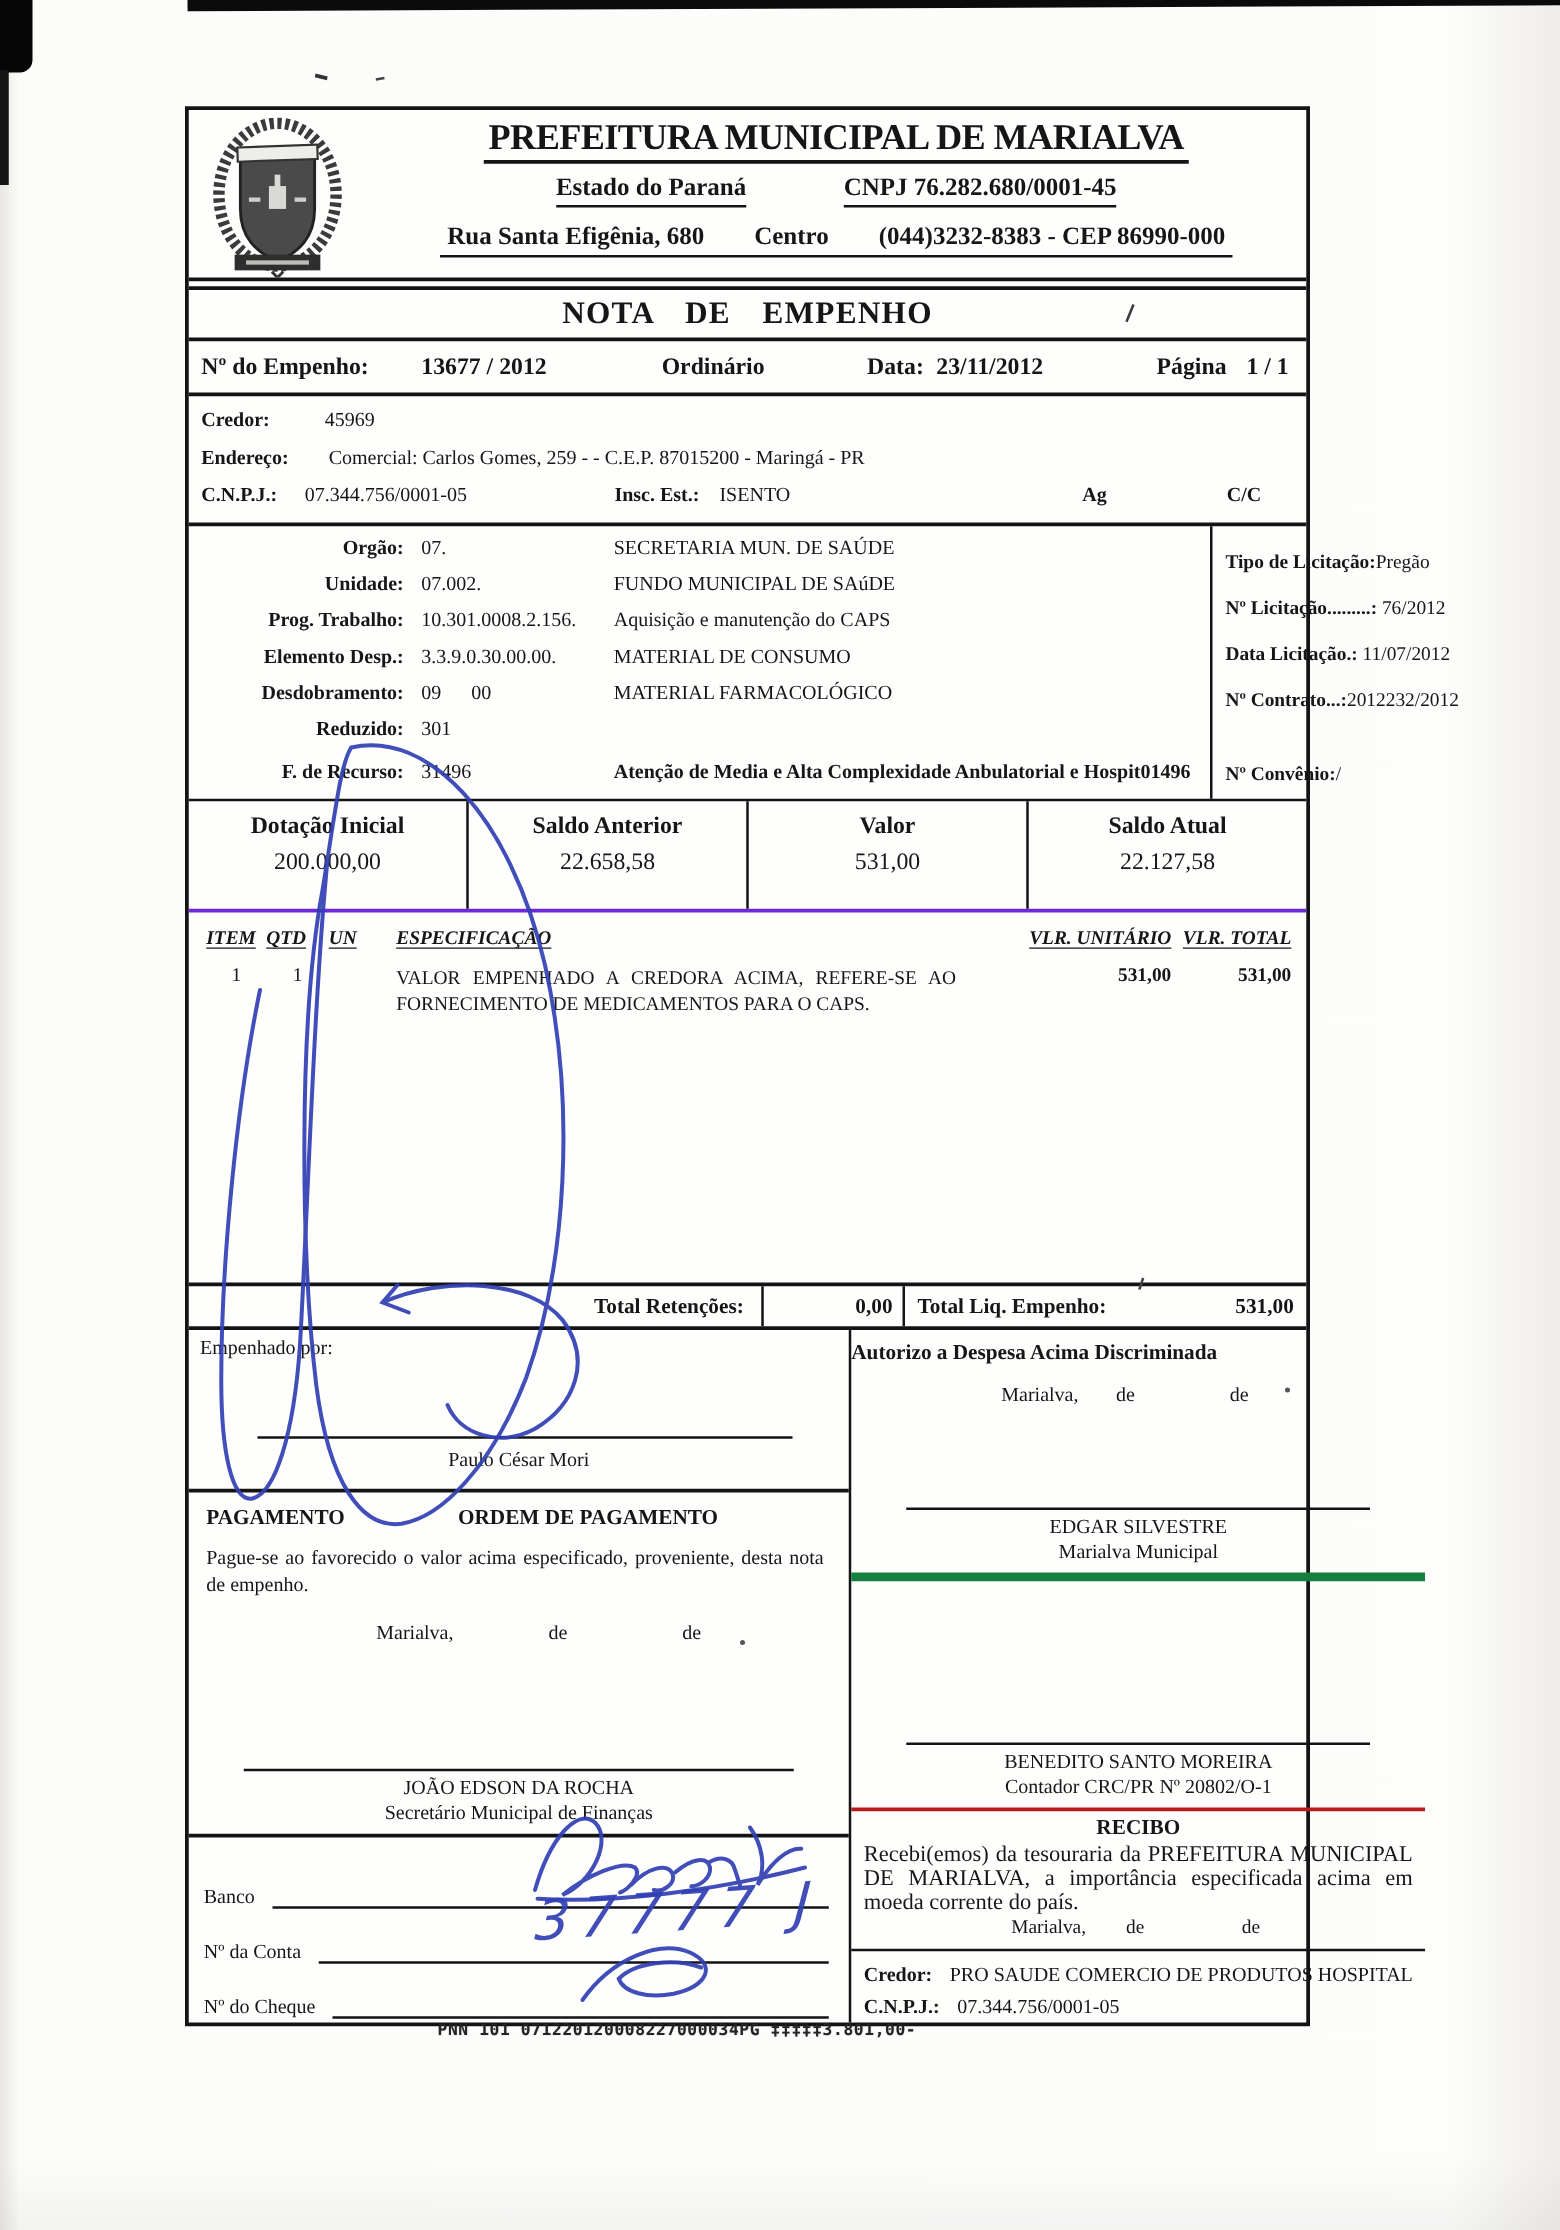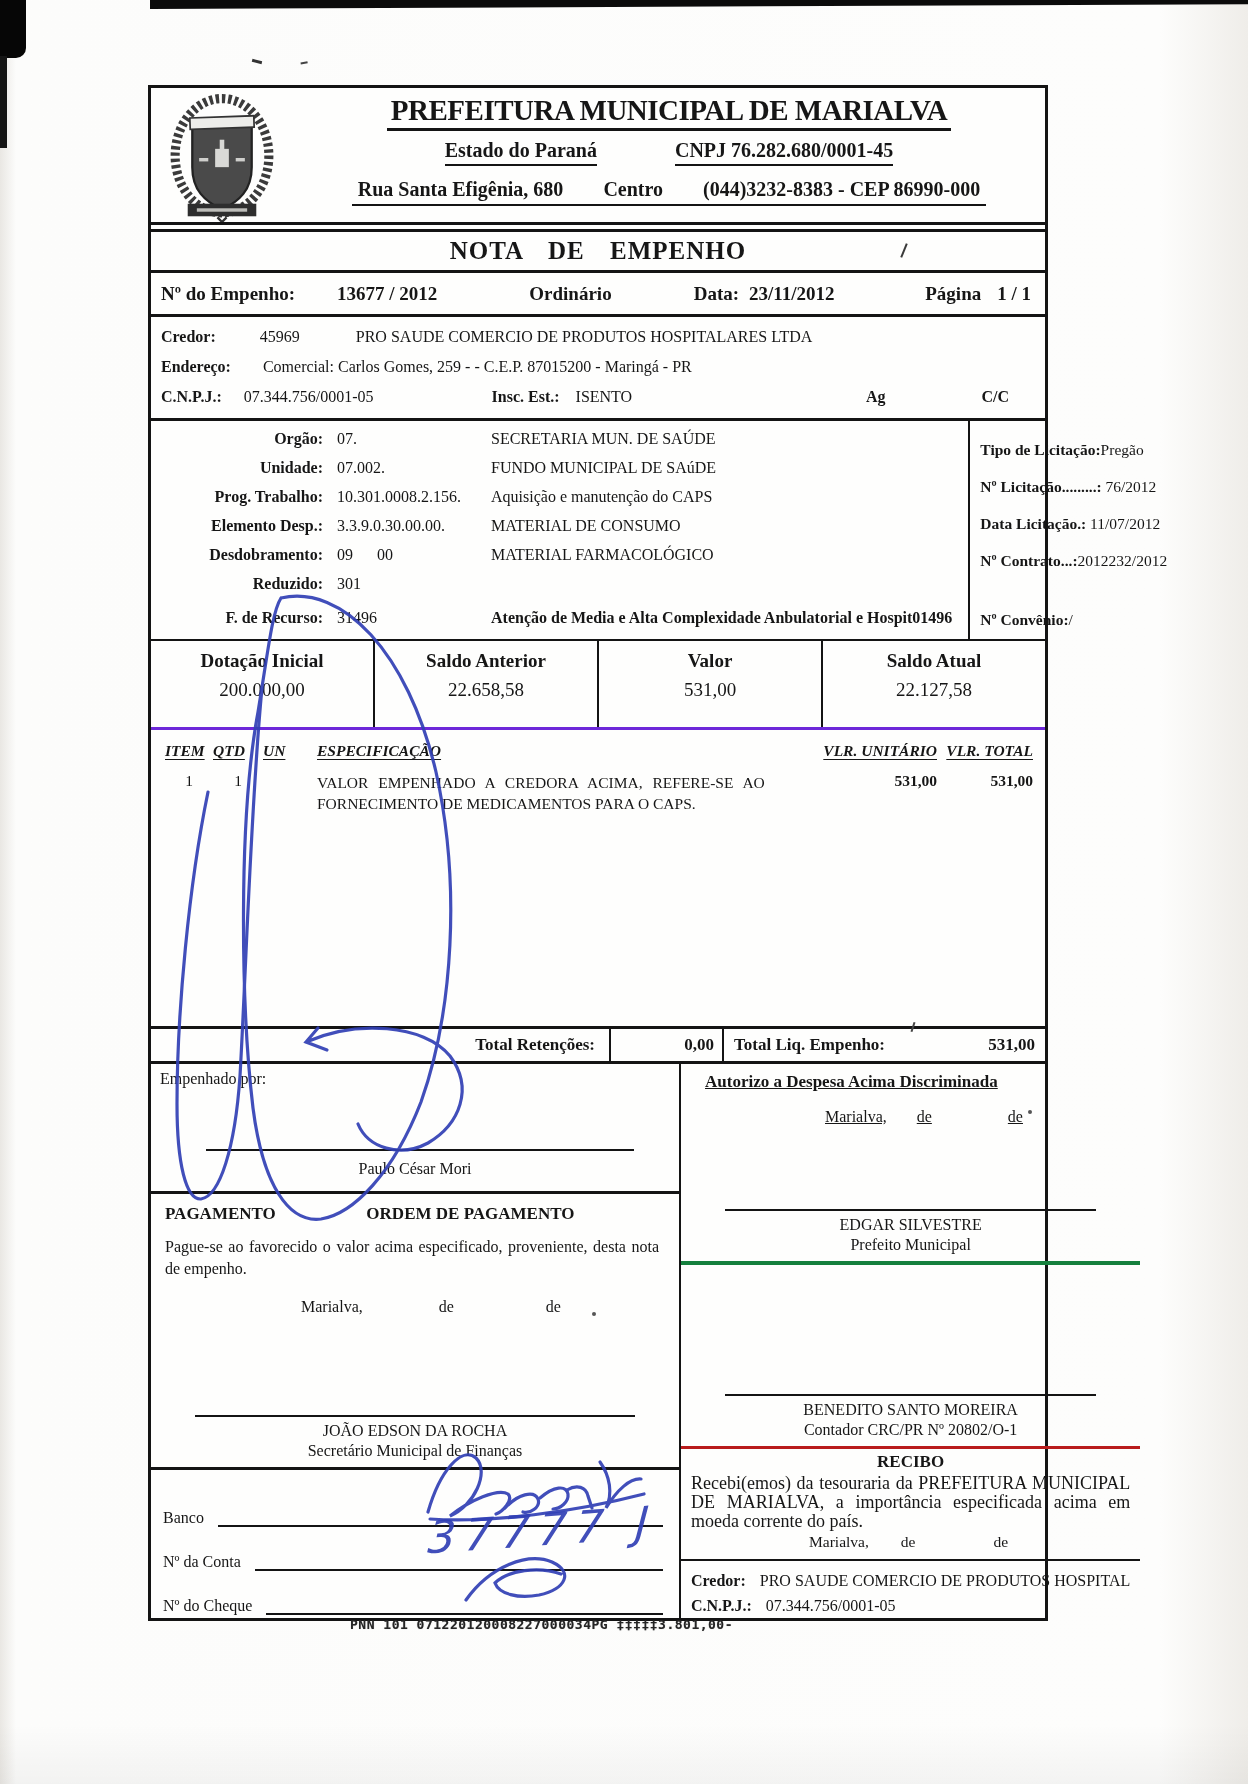--- a/index.html
+++ b/index.html
@@ -110,21 +110,21 @@
   .cityrow{display:flex;white-space:nowrap;}
   .city-l{margin-top:18px;padding-left:150px;}
   .city-l .d1{margin-left:76px;} .city-l .d2{margin-left:92px;}
   .sigblock{position:absolute;left:0;right:0;bottom:6px;text-align:center;line-height:20px;}
   .sigblock .sigline{margin:0 44px 4px;}
 
   .banco{flex:1;padding:16px 16px 0 12px;}
   .hw-row{display:flex;align-items:flex-end;height:41px;margin-bottom:3px;}
   .hw-row .bline{flex:1;border-bottom:2px solid #141414;margin-left:14px;height:100%;}
 
-  .autorizo{height:204px;border-bottom:4px solid #15803d;position:relative;padding:8px 10px 0 24px;text-decoration:underline;}
+  .autorizo{height:204px;border-bottom:7px solid #15803d;position:relative;padding:8px 10px 0 0;}
   .aut-title{font-weight:bold;font-size:17px;}
   .city-r{margin-top:16px;padding-left:120px;}
   .city-r .d1{margin-left:30px;} .city-r .d2{margin-left:76px;}
   .contador{height:186px;border-bottom:3px solid #b91c1c;position:relative;}
   .recibo{height:114px;border-bottom:2px solid #141414;padding:3px 10px 0;}
   .rec-title{text-align:center;font-weight:bold;font-size:17px;}
   .rec-text{font-size:18px;line-height:19px;text-align:justify;margin-top:2px;}
   .city-rec{margin-top:2px;padding-left:118px;font-size:15.5px;}
   .city-rec .d1{margin-left:32px;} .city-rec .d2{margin-left:78px;}
   .credfoot{flex:1;padding:7px 10px 0;line-height:25px;}
@@ -199,21 +199,20 @@
       <span class="pg">
         <span>Página</span>
         <span>1 / 1</span>
       </span>
     </div>
 
     <div class="credor">
       <div class="crow">
         <span class="lab">Credor:</span>
         <span class="c1v">45969</span>
-        <span class="c1n">PRO SAUDE COMERCIO DE PRODUTOS HOSPITALARES LTDA</span>
       </div>
       <div class="crow">
         <span class="lab">Endereço:</span>
         <span class="c2v">Comercial: Carlos Gomes, 259 - -  C.E.P. 87015200  -  Maringá  -  PR</span>
       </div>
       <div class="crow">
         <span class="lab">C.N.P.J.:</span>
         <span class="c3v">07.344.756/0001-05</span>
         <span class="c3insc">Insc. Est.:</span>
         <span class="c3iv">ISENTO</span>
@@ -366,21 +365,21 @@
         <div class="autorizo">
           <div class="aut-title">Autorizo a Despesa Acima Discriminada</div>
           <div class="cityrow city-r">
             <span>Marialva,</span>
             <span class="d1">de</span>
             <span class="d2">de</span>
           </div>
           <div class="sigblock">
             <div class="sigline"></div>
             <div>EDGAR SILVESTRE</div>
-            <div>Prefeito Municipal</div>
+            <div>Marialva Municipal</div>
           </div>
         </div>
 
         <div class="contador">
           <div class="sigblock">
             <div class="sigline"></div>
             <div>BENEDITO SANTO MOREIRA</div>
             <div>Contador CRC/PR Nº 20802/O-1</div>
           </div>
         </div>

